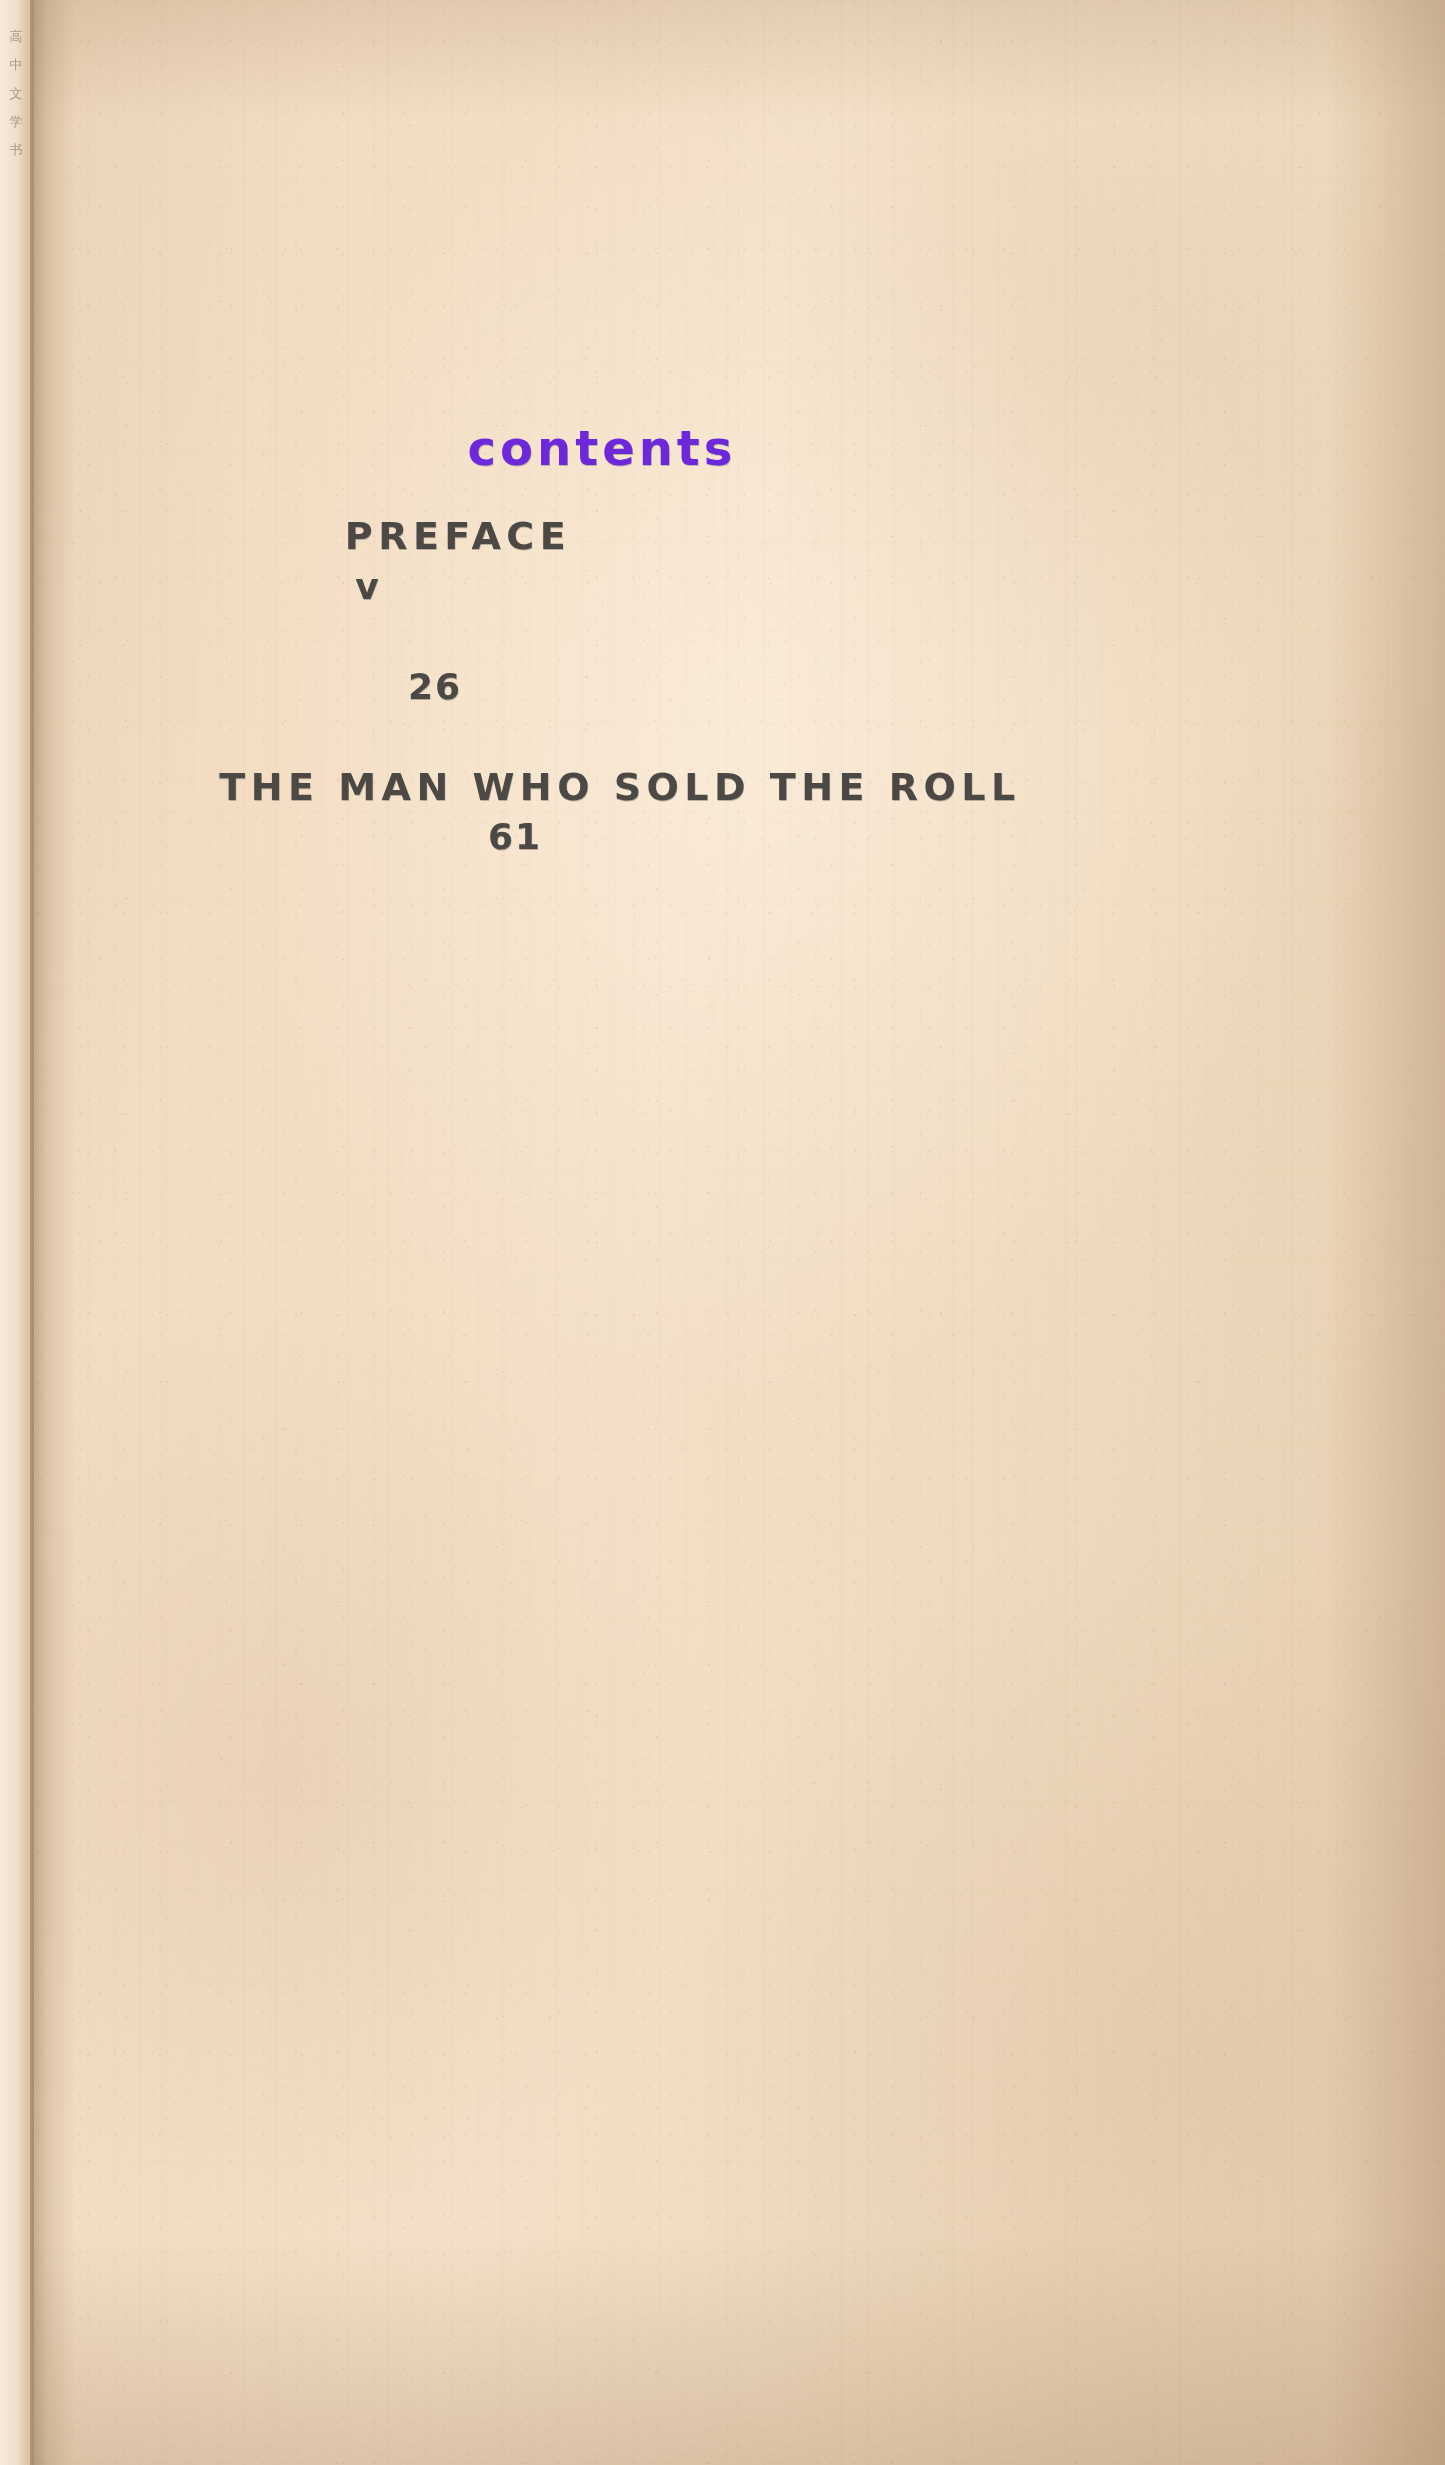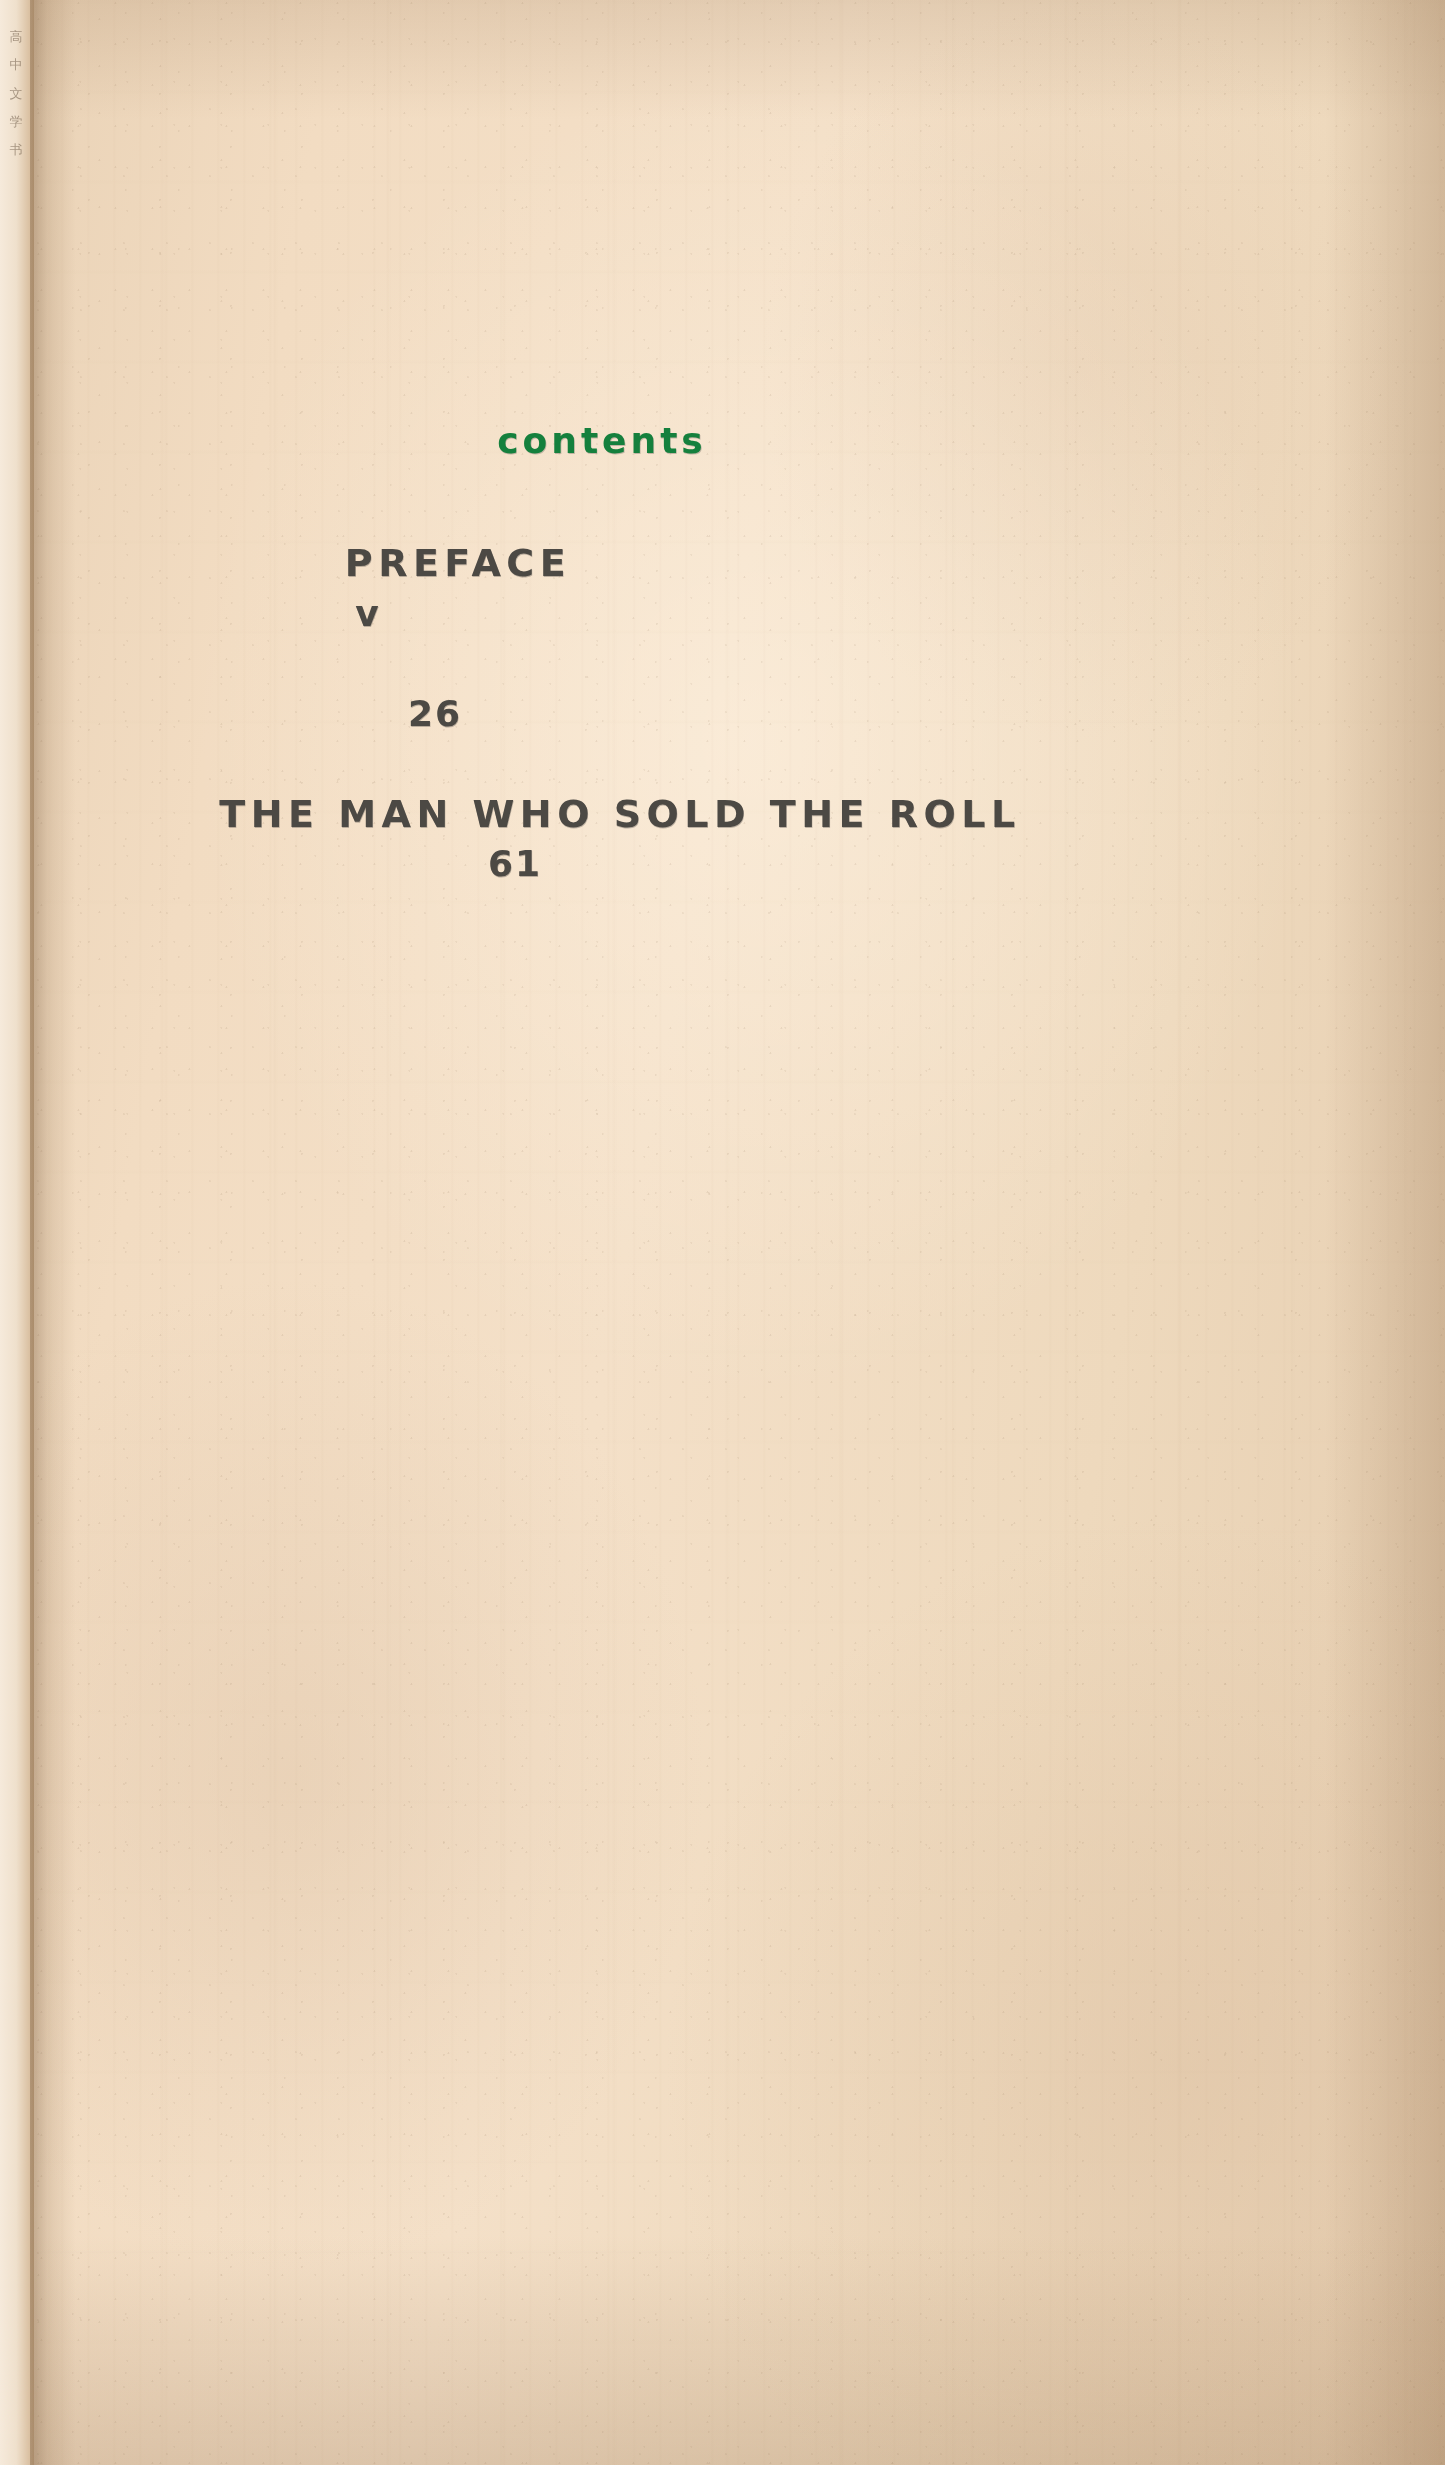--- a/index.html
+++ b/index.html
@@ -149,32 +149,32 @@
   }
 
   .toc-heading {
     position: absolute;
     left: 0;
     top: 420px;
     width: 1180px;
     text-align: center;
     font-family: "DejaVu Sans", sans-serif;
     font-weight: 700;
-    font-size: 36px;
+    font-size: 48px;
     letter-spacing: 4px;
-    color: #15803d;
+    color: #6d28d9;
     text-shadow: 0.6px 0.6px 0 rgba(74,71,66,0.30);
     padding-left: 24px;
     box-sizing: border-box;
   }
 
   .toc-list {
     position: absolute;
     left: 0;
-    top: 540px;
+    top: 513px;
     width: 1240px;
     padding-left: 20px;
     box-sizing: border-box;
   }
 
   .toc-entry {
     width: 100%;
     text-align: center;
     margin-bottom: 52px;
   }

